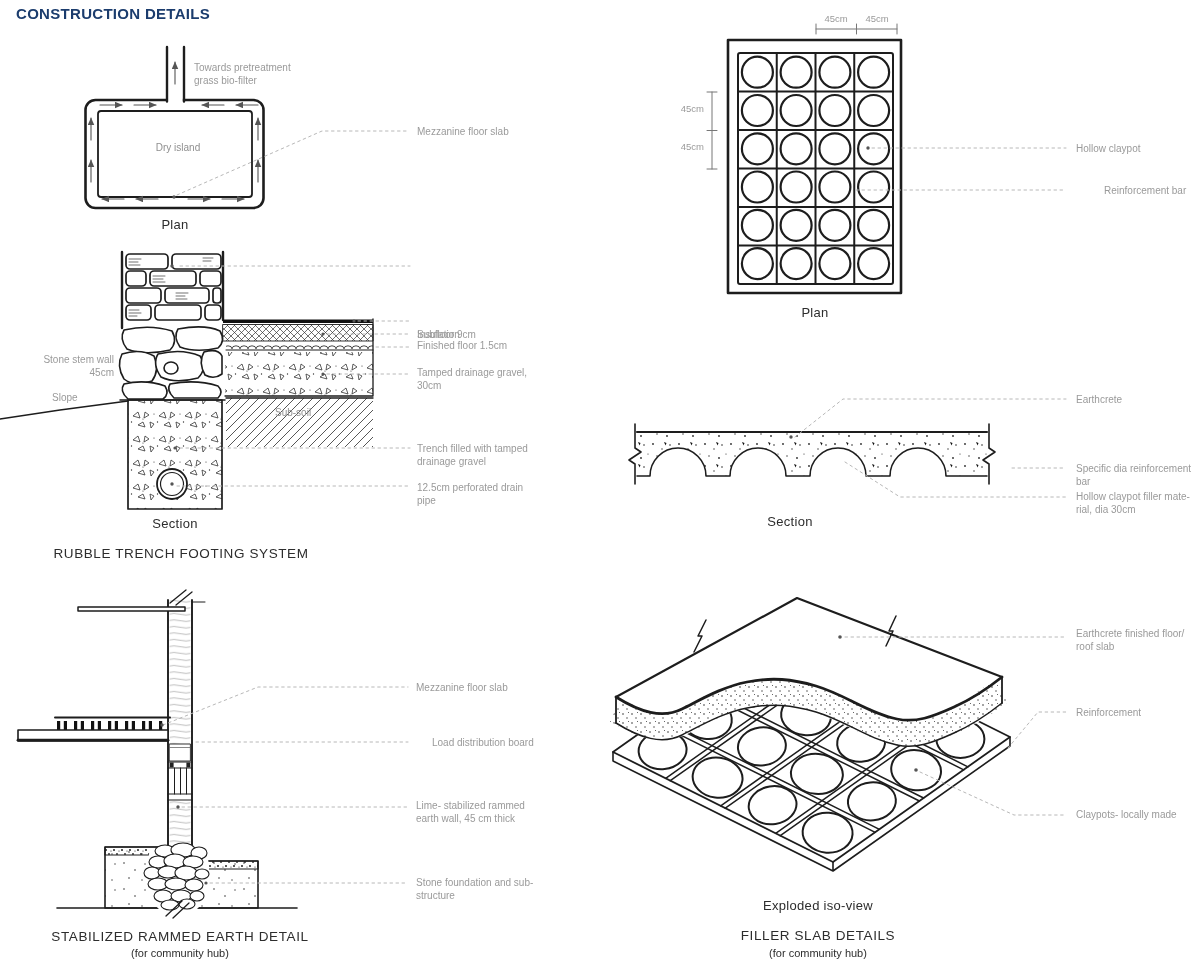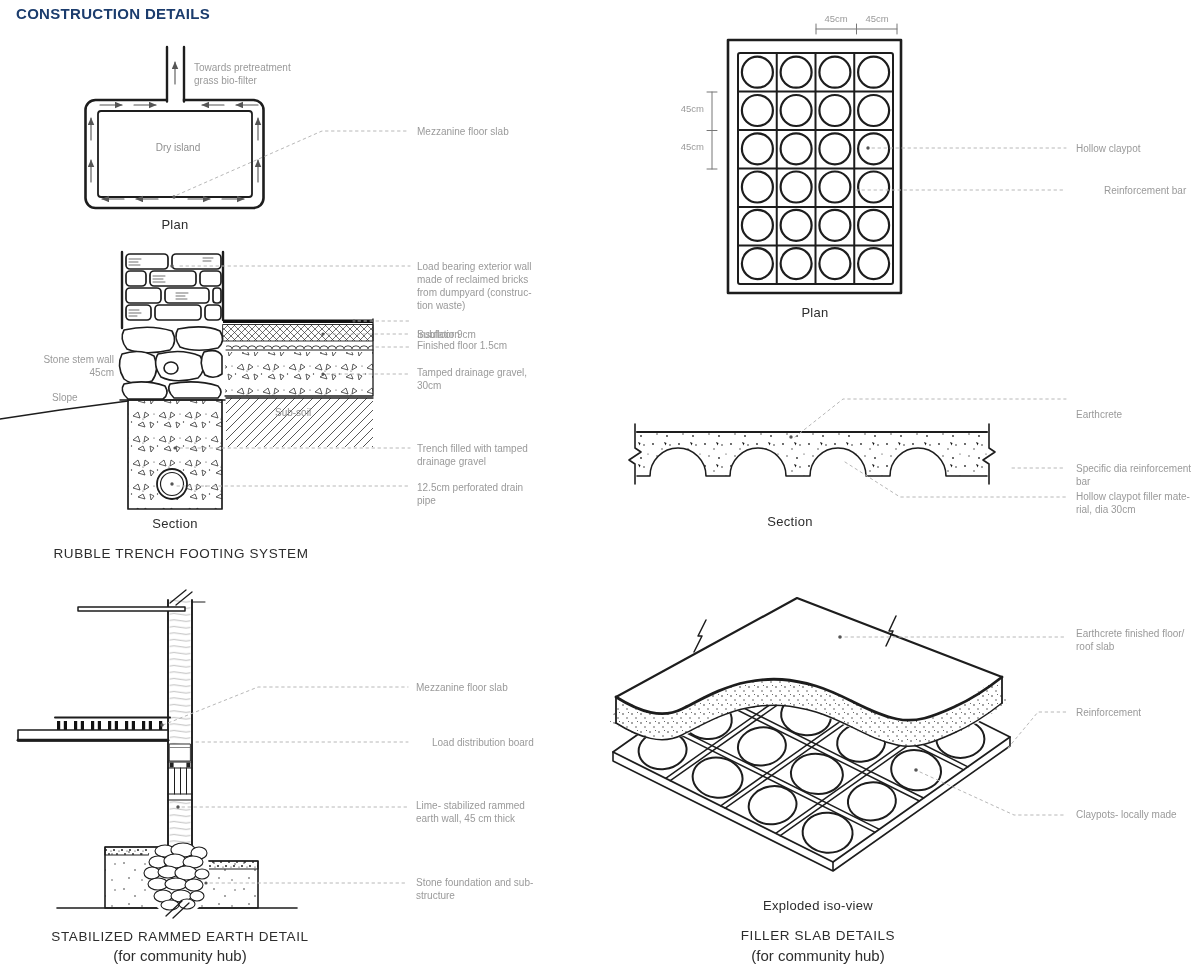--- a/index.html
+++ b/index.html
@@ -6,21 +6,21 @@
   #page{position:relative;width:1200px;height:969px;background:#fff;
         font-family:"Liberation Sans",sans-serif;overflow:hidden;}
   svg.art{position:absolute;left:0;top:0;}
   .hdr{position:absolute;left:16px;top:5px;font-size:15px;font-weight:bold;
        color:#1b3c6d;letter-spacing:.3px;}
   .lbl{position:absolute;font-size:10px;line-height:13px;color:#9a9a9a;white-space:pre-line;}
   .lbl.r{text-align:right;}
   .dim{position:absolute;font-size:9.5px;line-height:11px;color:#9a9a9a;white-space:pre-line;}
   .cap{position:absolute;font-size:13px;color:#2d2d2d;letter-spacing:.3px;}
   .sec-title{position:absolute;font-size:13.5px;color:#2d2d2d;letter-spacing:.6px;}
-  .sub{position:absolute;font-size:15px;color:#2d2d2d;}
+  .sub{position:absolute;font-size:11px;color:#2d2d2d;}
   .center{text-align:center;}
 </style>
 </head>
 <body>
 
 <div id="page">
 
 <svg class="art" width="1200" height="969" viewBox="0 0 1200 969">
   <defs>
     <marker id="ah" markerWidth="9" markerHeight="8" refX="6.5" refY="3" orient="auto">
@@ -379,45 +379,41 @@
 <div class="lbl" style="left:194px;top:61px;">Towards pretreatment
 grass bio-filter</div>
 <div class="lbl center" style="left:128px;top:141px;width:100px;color:#8f8f8f;">Dry island</div>
 <div class="lbl" style="left:417px;top:125px;">Mezzanine floor slab</div>
 <div class="cap center" style="left:130px;top:217px;width:90px;">Plan</div>
 
 <div class="lbl r" style="left:24px;top:353px;width:90px;">Stone stem wall
 45cm</div>
 <div class="lbl" style="left:52px;top:391px;">Slope</div>
 <div class="lbl" style="left:275px;top:406px;color:#8f8f8f;">Sub-soil</div>
-<div class="lbl" style="left:417px;top:260px;">Load bearing exterior wall
-made of reclaimed bricks
-from dumpyard (construc-
-tion waste)</div>
 <div class="lbl" style="left:417px;top:315px;margin-top:24px;">Finished floor 1.5cm</div>
 <div class="lbl" style="left:417px;top:328px;">Subfloor 9cm</div>
 <div class="lbl" style="left:417px;top:328px;">Insulation</div>
 <div class="lbl" style="left:417px;top:366px;">Tamped drainage gravel,
 30cm</div>
 <div class="lbl" style="left:417px;top:442px;">Trench filled with tamped
 drainage gravel</div>
 <div class="lbl" style="left:417px;top:481px;">12.5cm perforated drain
 pipe</div>
 <div class="cap center" style="left:130px;top:516px;width:90px;">Section</div>
 <div class="sec-title center" style="left:41px;top:546px;width:280px;">RUBBLE TRENCH FOOTING SYSTEM</div>
 
 <div class="dim center" style="left:816px;top:13px;width:40px;">45cm</div>
 <div class="dim center" style="left:857px;top:13px;width:40px;">45cm</div>
 <div class="dim r lbl" style="left:664px;top:103px;width:40px;font-size:9.5px;text-align:right;">45cm</div>
 <div class="dim r lbl" style="left:664px;top:141px;width:40px;font-size:9.5px;text-align:right;">45cm</div>
 <div class="lbl" style="left:1076px;top:142px;">Hollow claypot</div>
 <div class="lbl" style="left:1076px;top:184px;padding-left:28px;">Reinforcement bar</div>
 <div class="cap center" style="left:770px;top:305px;width:90px;">Plan</div>
 
-<div class="lbl" style="left:1076px;top:408px;">Earthcrete</div>
+<div class="lbl" style="left:1076px;top:393px;">Earthcrete</div>
 <div class="lbl" style="left:1076px;top:462px;">Specific dia reinforcement
 bar</div>
 <div class="lbl" style="left:1076px;top:490px;">Hollow claypot filler mate-
 rial, dia 30cm</div>
 <div class="cap center" style="left:745px;top:514px;width:90px;">Section</div>
 
 <div class="lbl" style="left:416px;top:681px;">Mezzanine floor slab</div>
 <div class="lbl" style="left:416px;top:736px;padding-left:16px;">Load distribution board</div>
 <div class="lbl" style="left:416px;top:799px;">Lime- stabilized rammed
 earth wall, 45 cm thick</div>

